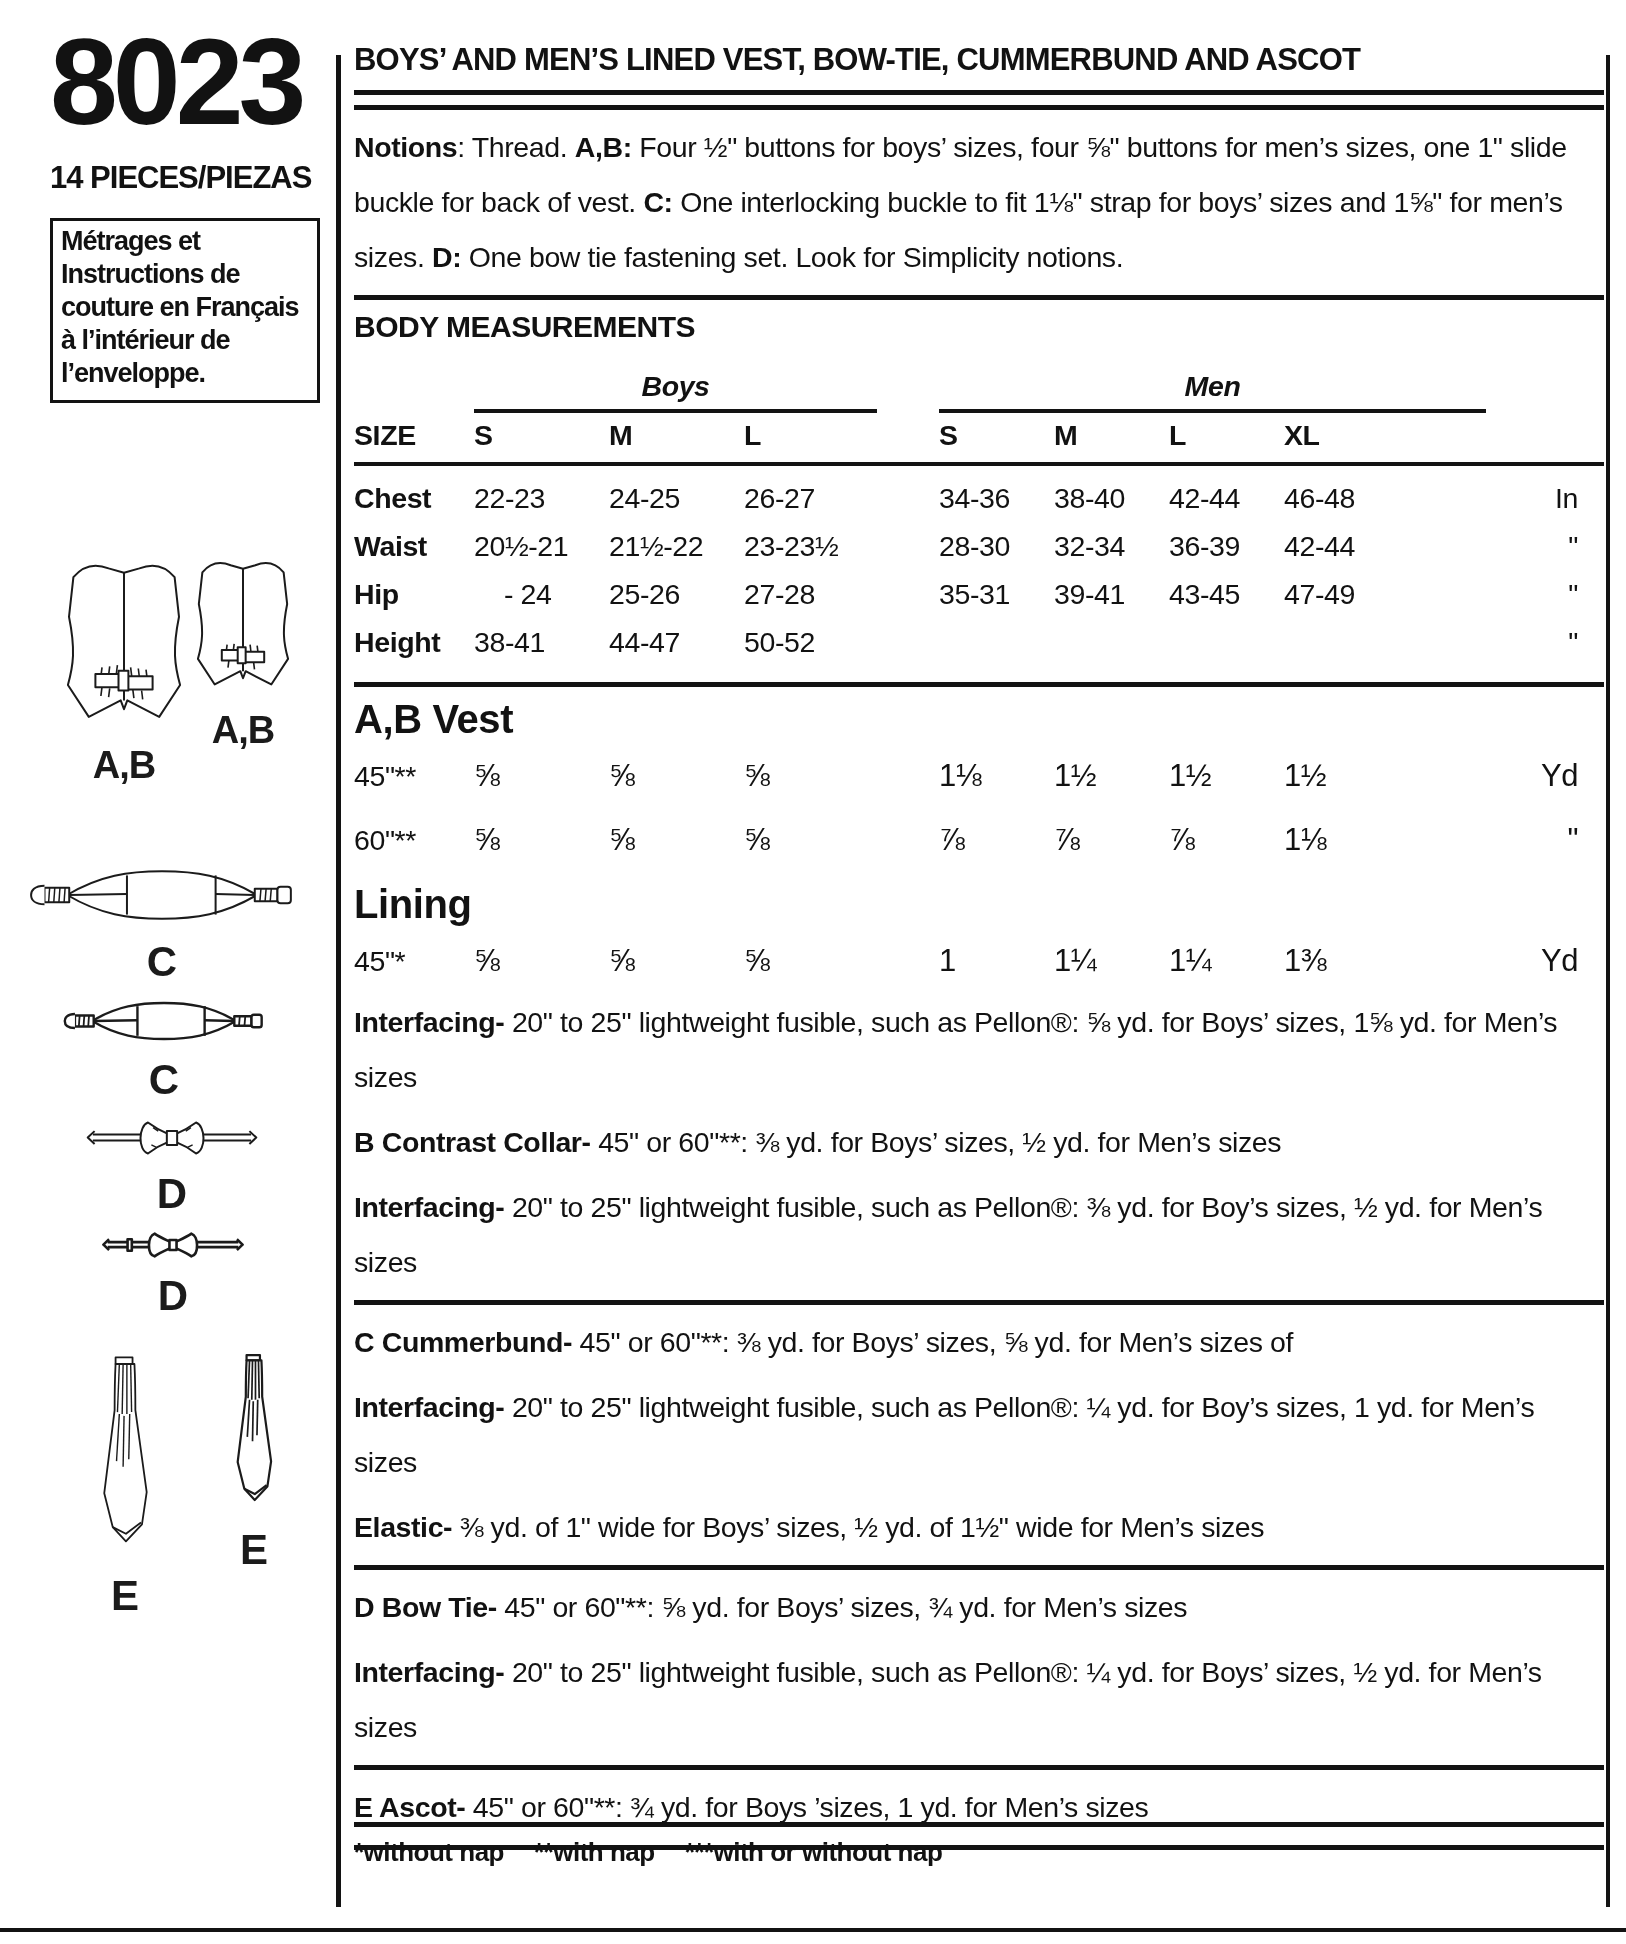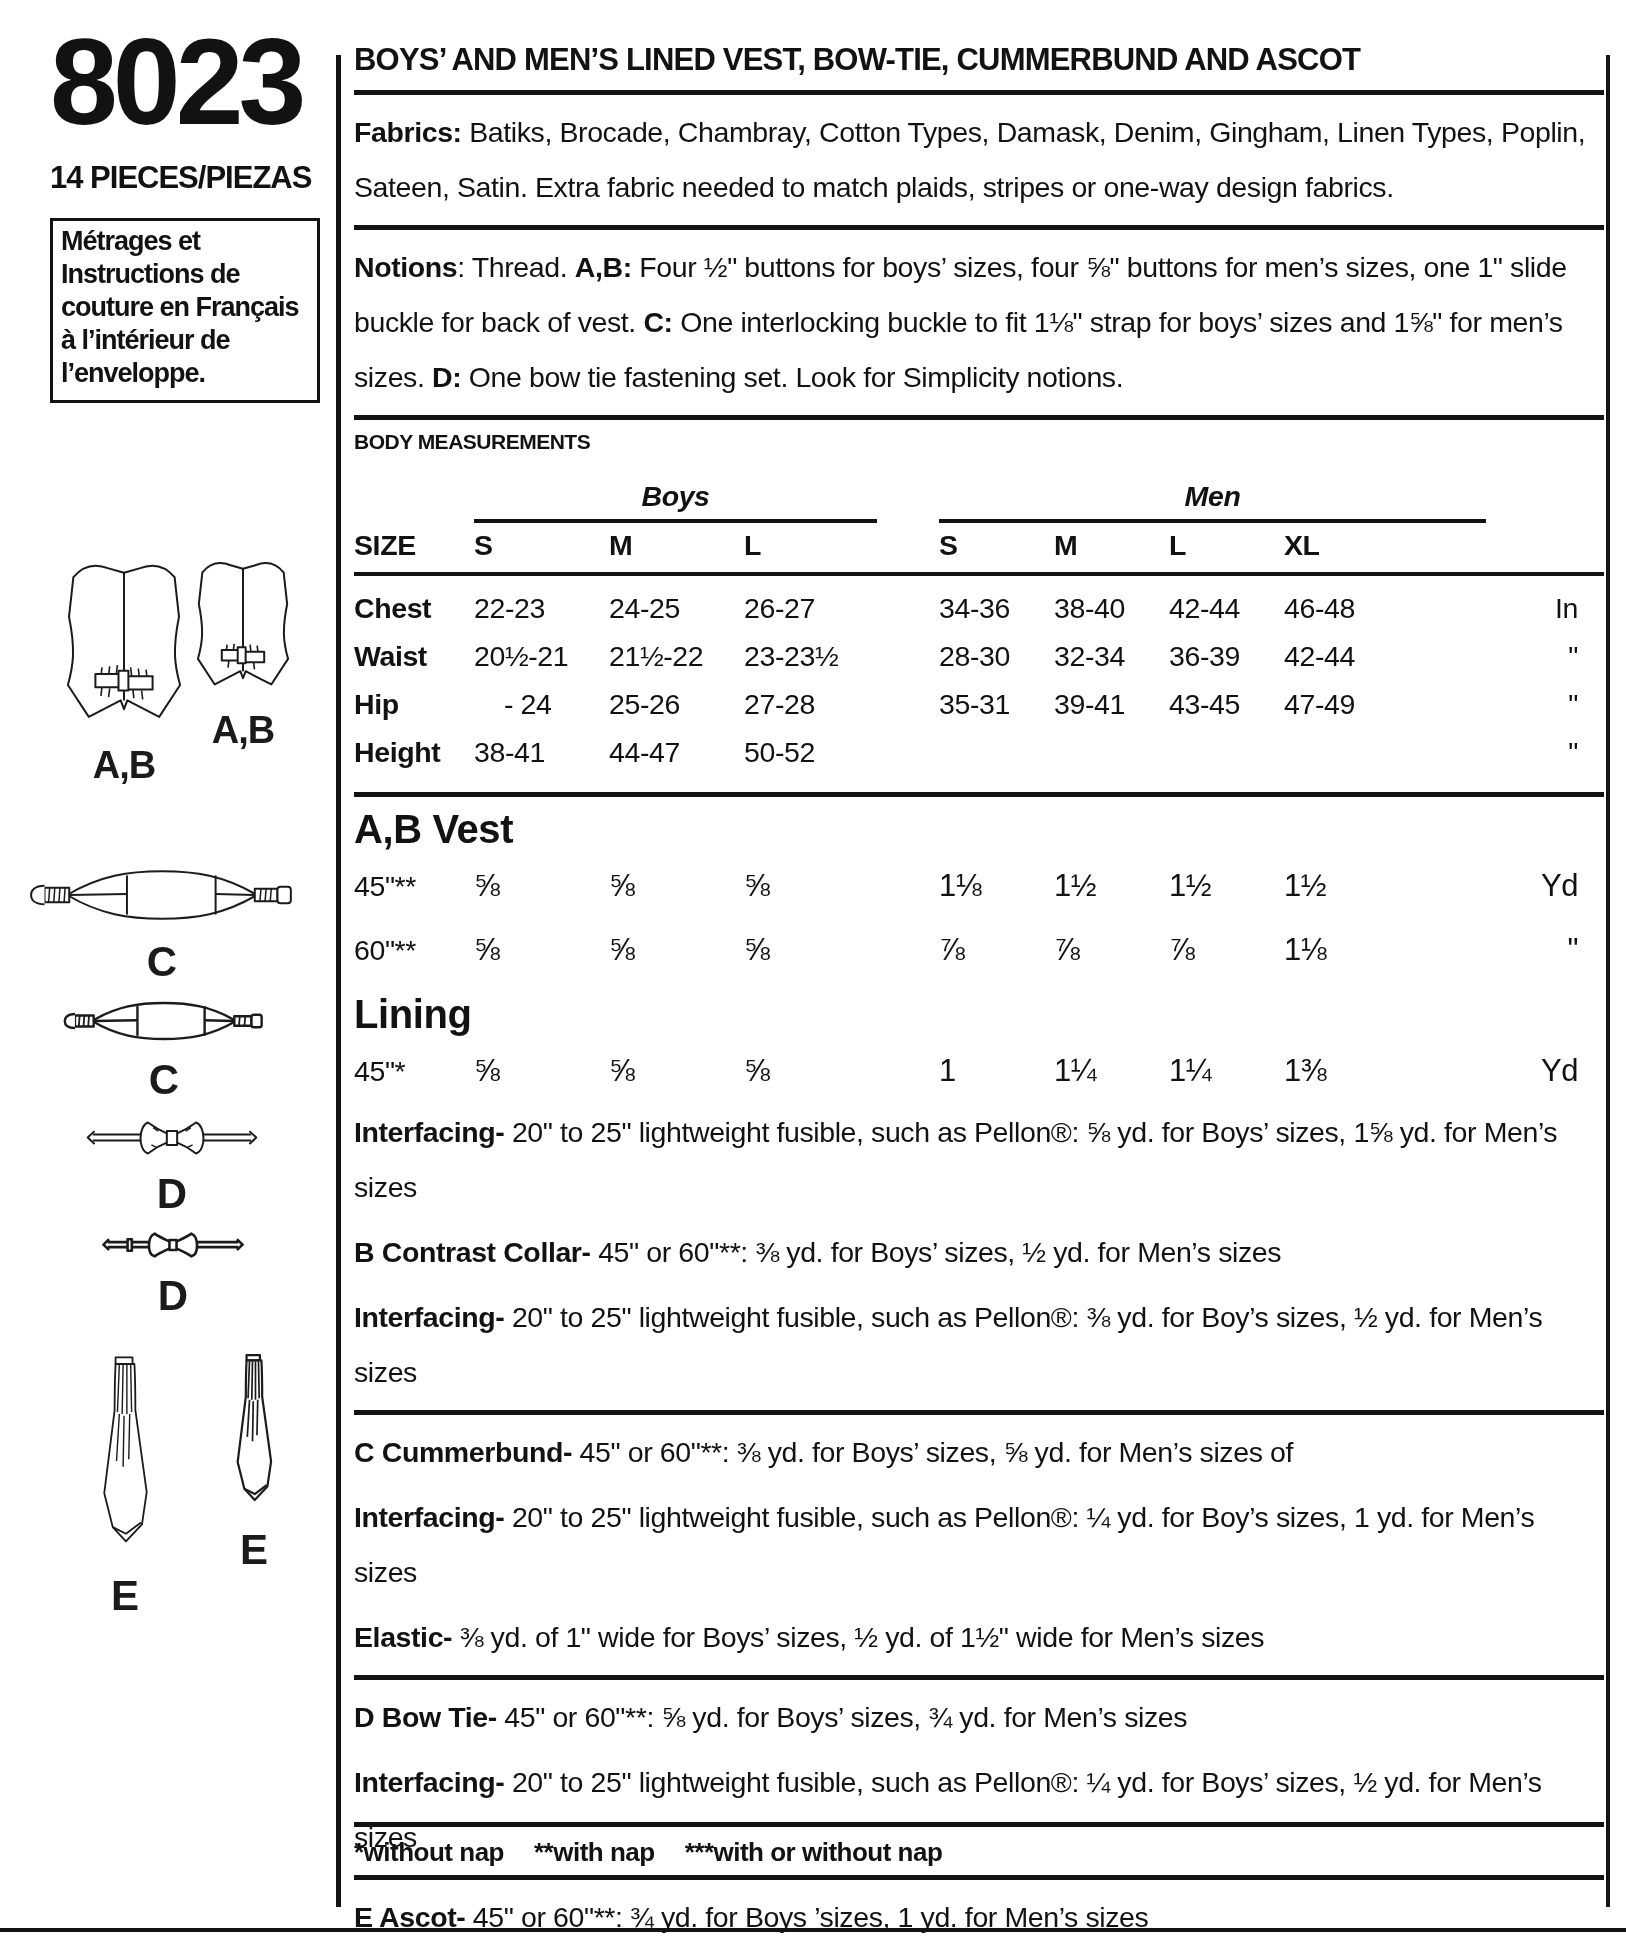--- a/index.html
+++ b/index.html
@@ -30,21 +30,21 @@
   .illus .lbl{font-weight:bold;color:#1b1b1b;}
   .illus-row{position:absolute;display:flex;align-items:flex-start;}
   .lbl-ab{font-size:38px;margin-top:14px;letter-spacing:-1px;}
   .lbl-big{font-size:42px;margin-top:10px;}
   line,path,rect{vector-effect:non-scaling-stroke;}
   
   .right-col{position:absolute;left:354px;top:26px;width:1250px;font-size:28.5px;letter-spacing:-0.4px;}
   .title{font-size:31px;font-weight:bold;letter-spacing:-0.8px;margin:16px 0 12px 0;}
   .para{margin:10px 0;line-height:55px;}
   .para .b{font-weight:bold;}
-  h2.sec{font-size:21px;font-weight:bold;margin:8px 0 26px 0;letter-spacing:-0.5px;}
+  h2.sec{font-size:30px;font-weight:bold;margin:8px 0 26px 0;letter-spacing:-0.5px;}
   
   .grid{display:grid;grid-template-columns:120px 135px 135px 195px 115px 115px 115px 115px 1fr;align-items:baseline;}
   .grid .lab{font-weight:bold;}
   .grid .lab.plain{font-weight:normal;}
   .grid .unit{text-align:right;padding-right:26px;}
   .grp-row{margin-bottom:6px;font-style:italic;}
   .grp{font-weight:bold;text-align:center;border-bottom:4px solid #131313;padding-bottom:6px;}
   .grp.boys{grid-column:2/5;margin-right:62px;}
   .grp.men{grid-column:5/10;margin-right:118px;}
   .size-row{font-weight:bold;margin-bottom:10px;}
@@ -249,21 +249,20 @@
       </svg>
       <div class="lbl lbl-big">E</div>
     </div>
   </div>
 
   <div class="right-col">
 
     <div class="title">BOYS’ AND MEN’S LINED VEST, BOW-TIE, CUMMERBUND AND ASCOT</div>
     <div class="rule"></div>
 
-    <p class="para"><span class="b">Fabrics:</span><span> Batiks, Brocade, Chambray, Cotton Types, Damask, Denim, Gingham, Linen Types, Poplin, Sateen, Satin. Extra fabric needed to match plaids, stripes or one-way design fabrics.</span></p>
 
     <div class="rule"></div>
 
     <p class="para"><span class="b">Notions</span><span>: Thread. </span><span class="b">A,B:</span><span> Four ½" buttons for boys’ sizes, four ⅝" buttons for men’s sizes, one 1" slide buckle for back of vest. </span><span class="b">C:</span><span> One interlocking buckle to fit 1⅛" strap for boys’ sizes and 1⅝" for men’s sizes. </span><span class="b">D:</span><span> One bow tie fastening set. Look for Simplicity notions.</span></p>
 
     <div class="rule"></div>
 
     <h2 class="sec">BODY MEASUREMENTS</h2>
 
     <div class="grid grp-row">

